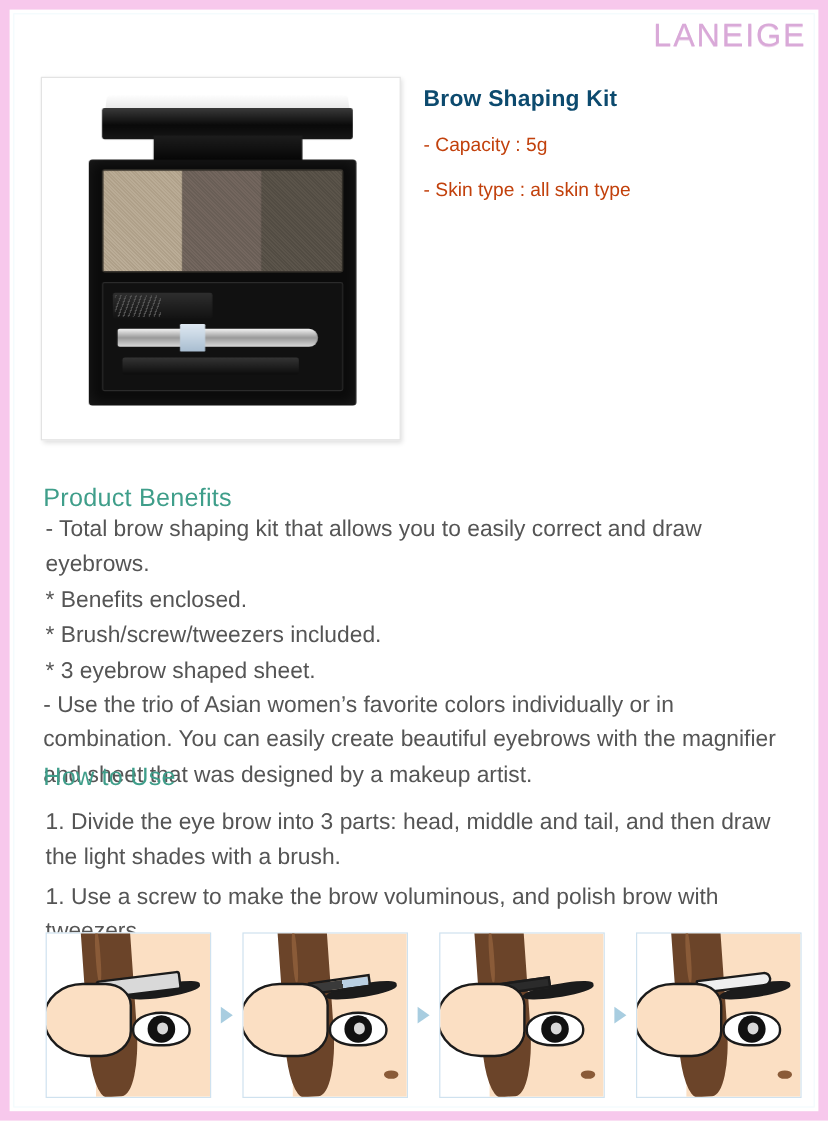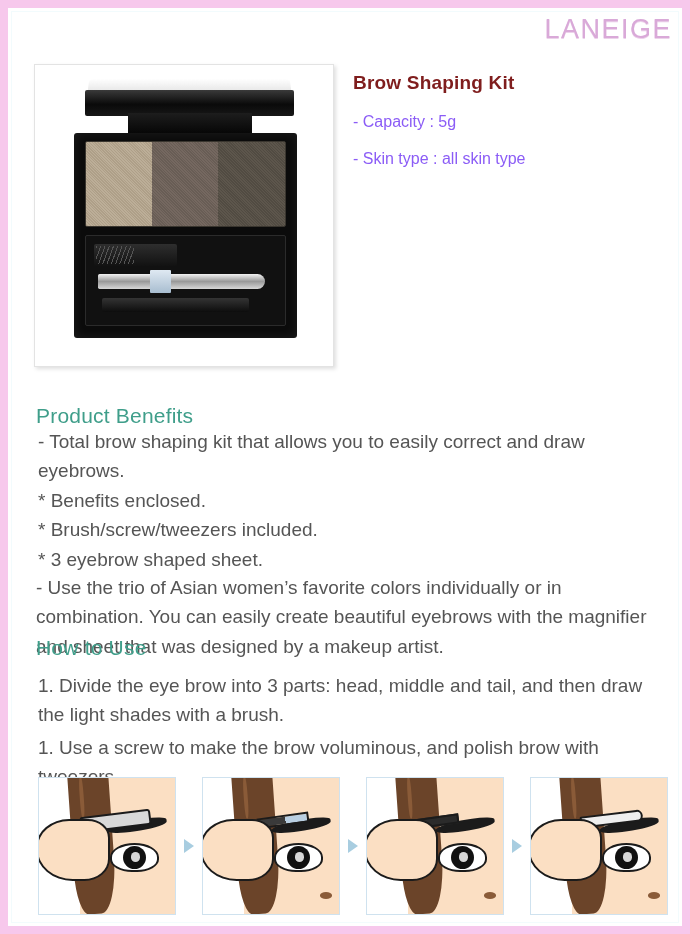--- a/index.html
+++ b/index.html
@@ -96,22 +96,22 @@
     background:linear-gradient(#dfe9f2,#a8bdd0);
     border-radius:1px;
   }
   .pencil {
     position:absolute; left:8%; top:70%; width:74%; height:16%;
     background:linear-gradient(#343434,#0d0d0d); border-radius:2px;
   }
 
   
   .title-block { position:absolute; left:345px; top:64px; width:320px; }
-  .prod-title { font-size:19px; font-weight:bold; color:#7f1d1d; letter-spacing:.2px; }
-  .prod-meta { font-size:16px; color:#8b5cf6; margin-top:19px; }
+  .prod-title { font-size:19px; font-weight:bold; color:#0c4a6e; letter-spacing:.2px; }
+  .prod-meta { font-size:16px; color:#c2410c; margin-top:19px; }
 
   
   .section-head {
     font-size:21px; color:#3f9e8a; letter-spacing:.2px;
   }
   .body-text { font-size:19px; color:#555; line-height:1.55; }
 
   #benefits-head { position:absolute; left:28px; top:396px; }
   #benefits-list { position:absolute; left:30px; top:419px; width:630px; }
   #benefits-para { position:absolute; left:28px; top:521px; width:620px;margin-top:44px; }

